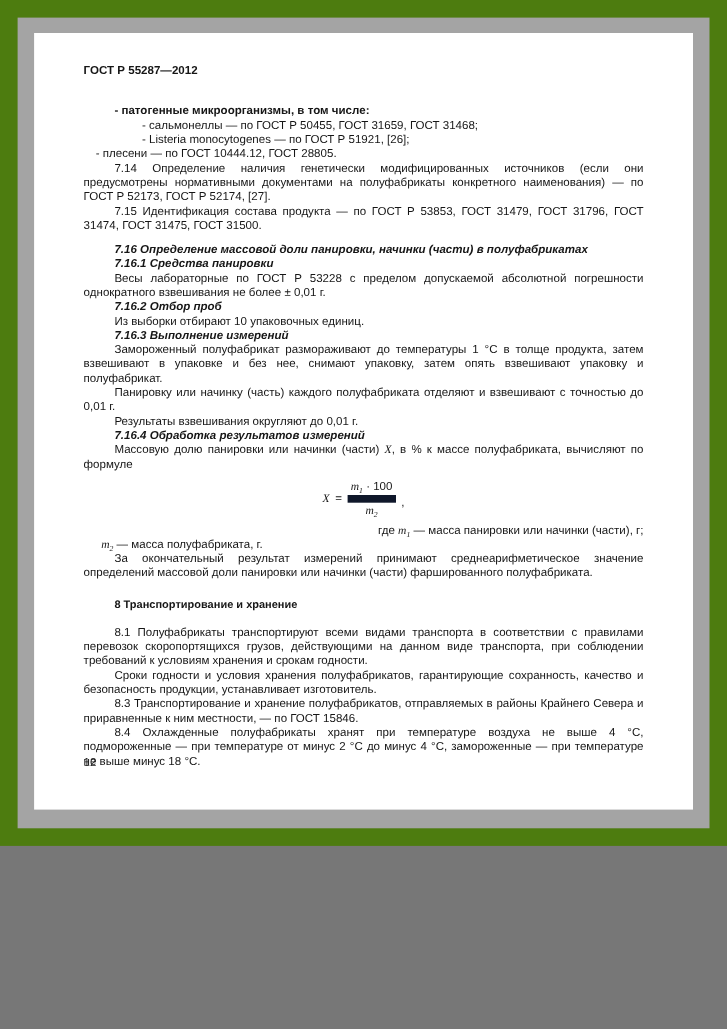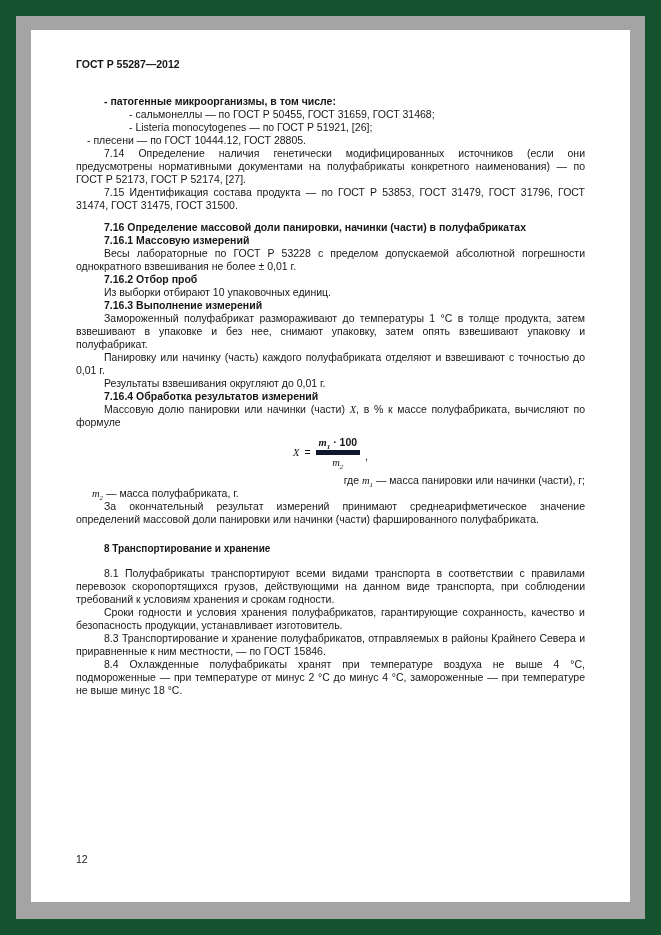--- a/index.html
+++ b/index.html
@@ -1,19 +1,19 @@
 <!DOCTYPE html>
 <html><head>
 <meta charset="utf-8">
 <style>
   * { box-sizing: border-box; }
   html, body { margin: 0; padding: 0; background: #777; }
   .frame {
-    width: 661px; height: 935px;
-    background: #14532d;
+    width: 661px; height: 769px;
+    background: #4d7c0f;
     padding: 16px;
   }
   .mat {
     width: 100%; height: 100%;
     background: #a4a4a4;
     padding: 14px 15px 17px 15px;
   }
   .page {
     width: 100%; height: 100%;
     background: #ffffff;
@@ -24,36 +24,36 @@
     line-height: 13px;
     color: #161616;
     overflow: hidden;
   }
   .doc-header { font-weight: bold; margin-bottom: 24px; }
   p { margin: 0; text-align: justify; }
   .ind  { text-indent: 28px; }
   .li1  { text-indent: 28px; text-align: left; font-weight: bold; }
   .li2  { text-indent: 53px; text-align: left; }
   .li0  { text-indent: 11px; text-align: left; }
-  .bold { font-weight: bold; }
+  .bold { font-weight: bold; font-style: italic; }
   .h716 { margin-top: 9px; text-align: left; }
   .hsub { text-align: left; }
   .sec8 {
     font-size: 10px; font-weight: bold;
     margin: 16px 0 12px 0;
     text-indent: 28px; text-align: left;
   }
   .math { font-family: "Liberation Serif", "DejaVu Serif", serif; font-style: italic; }
   sub { font-size: 7px; line-height: 0; }
   .formula-row {
     display: flex; justify-content: center; align-items: center;
     gap: 5px; margin: 7px 0 5px 0;
   }
   .frac { display: inline-flex; flex-direction: column; align-items: center; line-height: 12px; }
-  .frac .num { border-bottom: 5px solid #0f172a; padding: 0 3px 1px 3px; font-weight: bold; }
+  .frac .num { border-bottom: 7px solid #0f172a; padding: 0 3px 1px 3px; }
   .frac .den { padding-top: 1px; }
   .f-tail { align-self: center; padding-top: 8px; }
   .where  { text-align: right; padding-left: 39px; }
   .where2 { text-align: left; padding-left: 16px; }
   .footer { position: absolute; left: 45px; bottom: 36px; }
 </style>
 </head>
 <body>
 
 <div class="frame">
@@ -64,21 +64,21 @@
 
       <p class="li1">- патогенные микроорганизмы, в том числе:</p>
       <p class="li2">- сальмонеллы — по ГОСТ Р 50455, ГОСТ 31659, ГОСТ 31468;</p>
       <p class="li2">- Listeria monocytogenes — по ГОСТ Р 51921, [26];</p>
       <p class="li0">- плесени — по ГОСТ 10444.12, ГОСТ 28805.</p>
 
       <p class="ind">7.14 Определение наличия генетически модифицированных источников (если они предусмотрены нормативными документами на полуфабрикаты конкретного наименования) — по ГОСТ Р 52173, ГОСТ Р 52174, [27].</p>
       <p class="ind">7.15 Идентификация состава продукта — по ГОСТ Р 53853, ГОСТ 31479, ГОСТ 31796, ГОСТ 31474, ГОСТ 31475, ГОСТ 31500.</p>
 
       <p class="ind bold h716">7.16 Определение массовой доли панировки, начинки (части) в полуфабрикатах</p>
-      <p class="ind bold hsub">7.16.1 Массовую измерений</p>
+      <p class="ind bold hsub">7.16.1 Средства панировки</p>
       <p class="ind">Весы лабораторные по ГОСТ Р 53228 с пределом допускаемой абсолютной погрешности однократного взвешивания не более ± 0,01 г.</p>
       <p class="ind bold hsub">7.16.2 Отбор проб</p>
       <p class="ind">Из выборки отбирают 10 упаковочных единиц.</p>
       <p class="ind bold hsub">7.16.3 Выполнение измерений</p>
       <p class="ind">Замороженный полуфабрикат размораживают до температуры 1 °С в толще продукта, затем взвешивают в упаковке и без нее, снимают упаковку, затем опять взвешивают упаковку и полуфабрикат.</p>
       <p class="ind">Панировку или начинку (часть) каждого полуфабриката отделяют и взвешивают с точностью до 0,01 г.</p>
       <p class="ind">Результаты взвешивания округляют до 0,01 г.</p>
       <p class="ind bold hsub">7.16.4 Обработка результатов измерений</p>
 
       <p class="ind"><span>Массовую долю панировки или начинки (части) </span><span class="math">X</span><span>, в % к массе полуфабриката, вычисляют по формуле</span></p>

